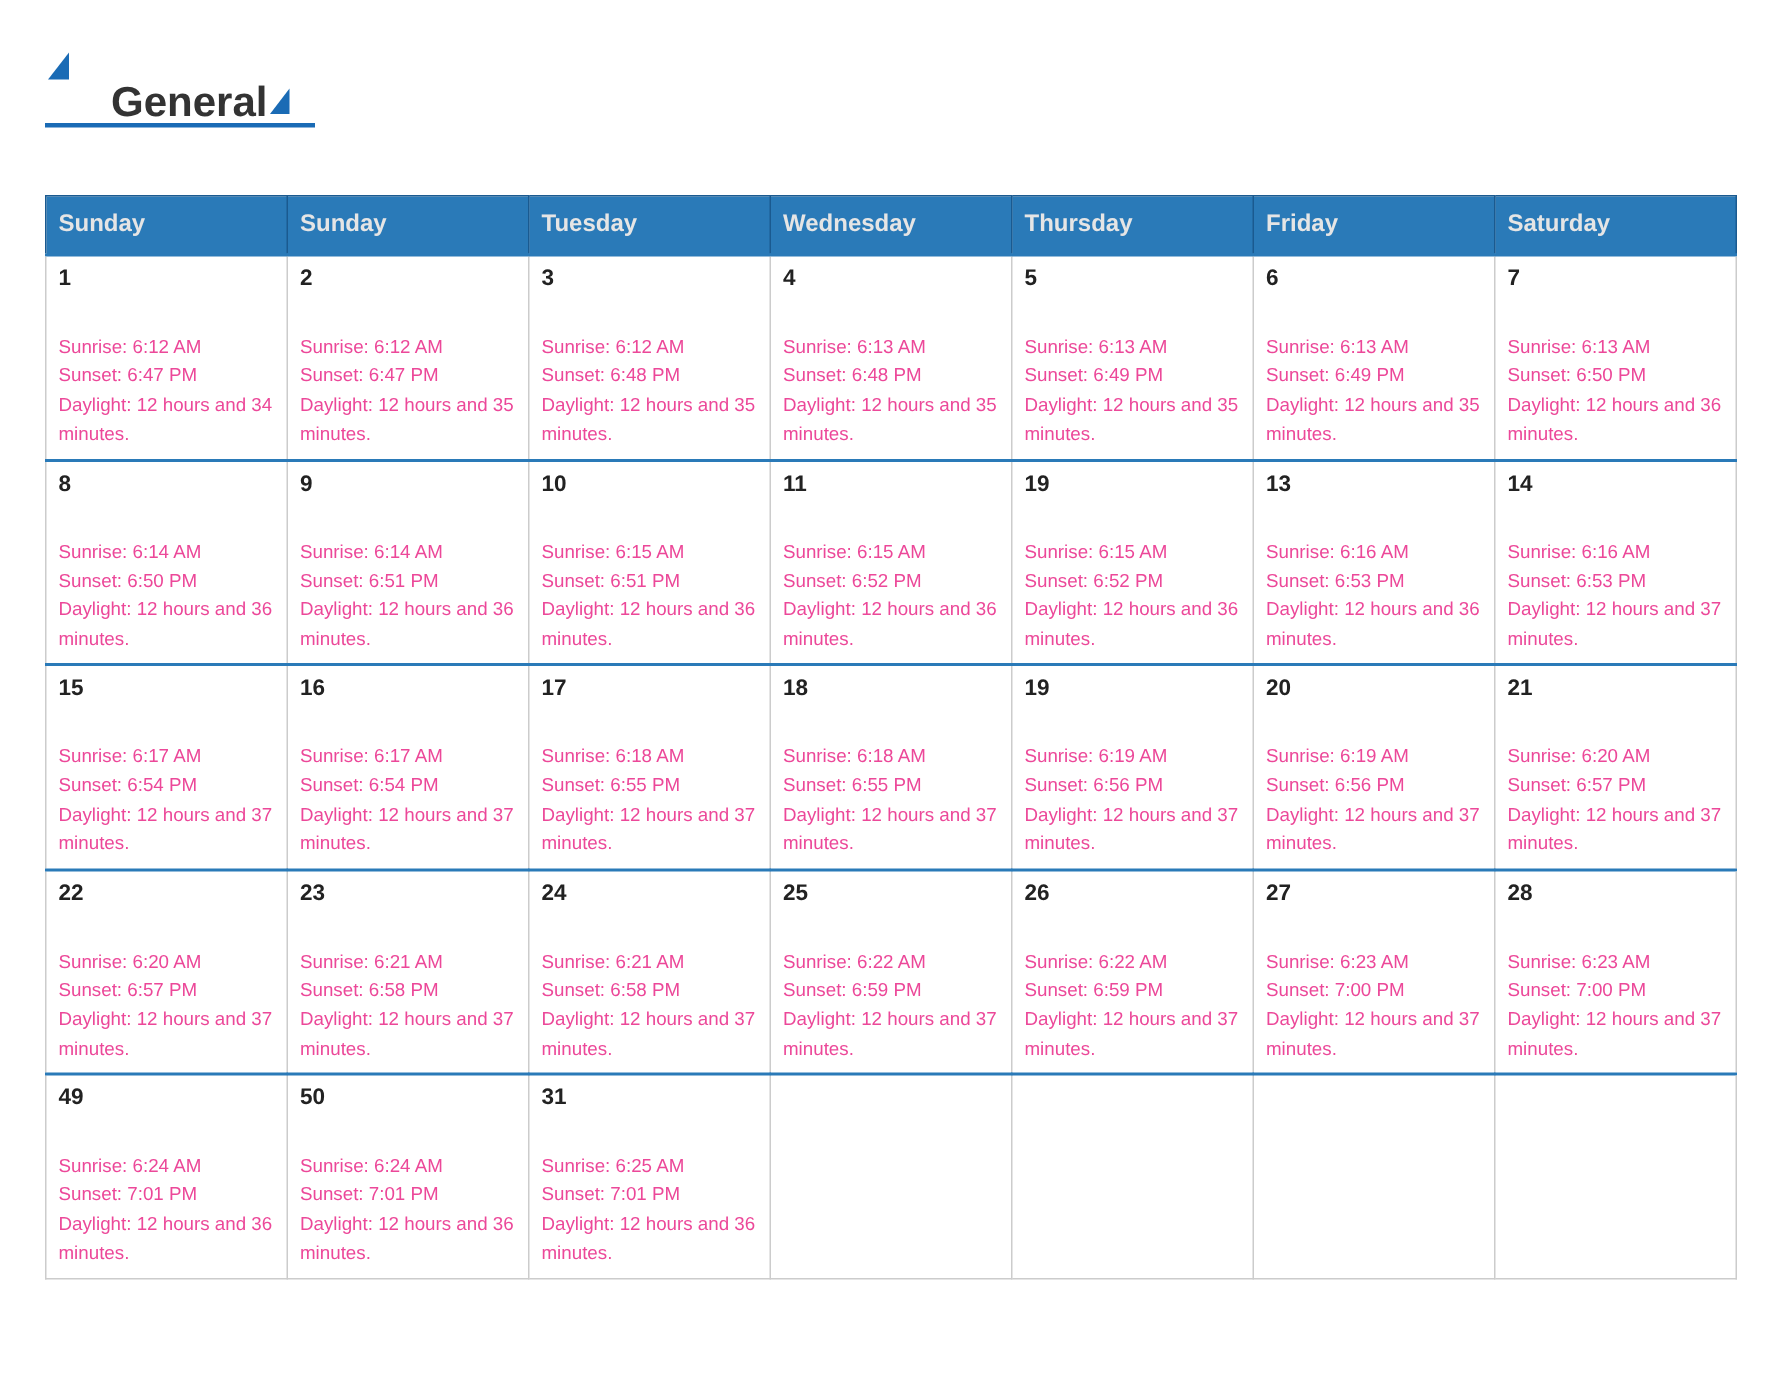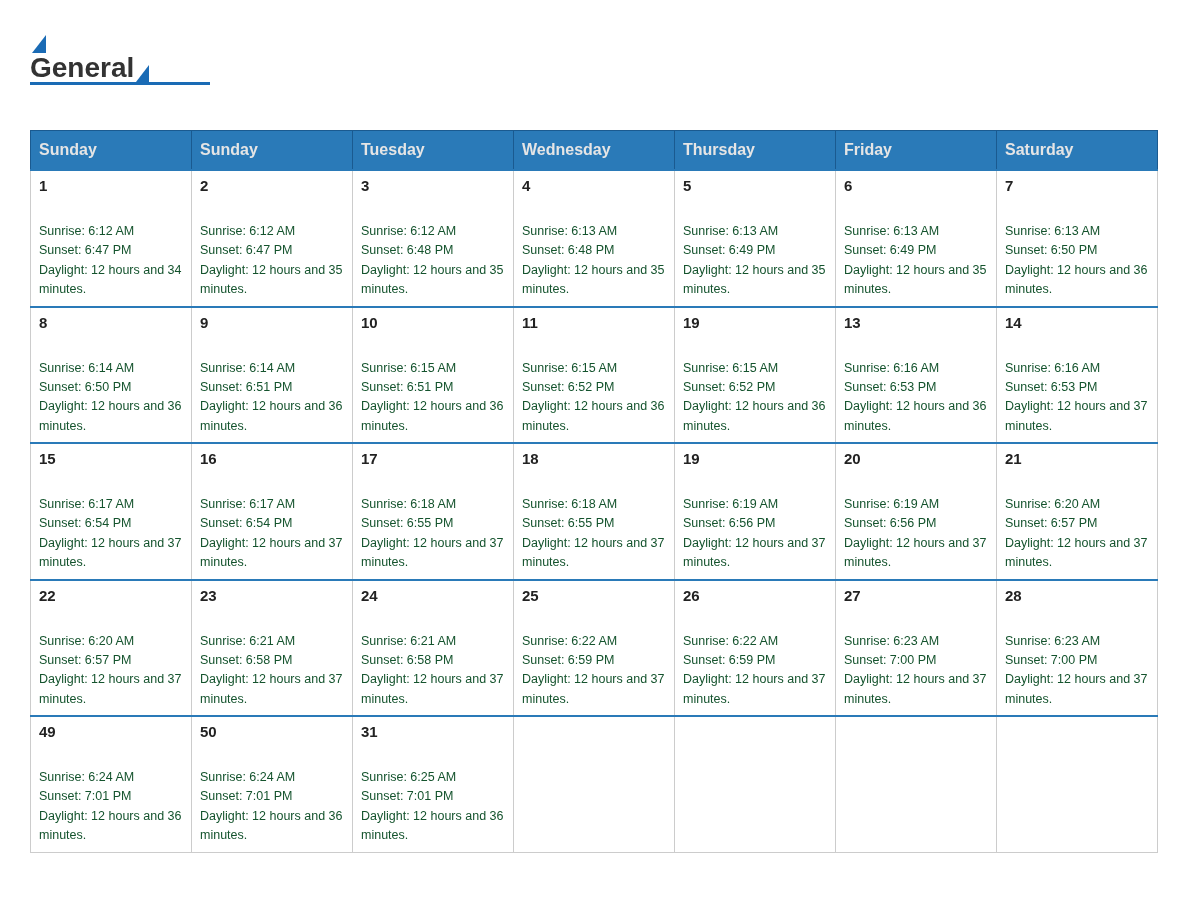--- a/index.html
+++ b/index.html
@@ -85,38 +85,38 @@
     }
     .day-num {
       font-size: 15px;
       font-weight: bold;
       display: block;
       margin-bottom: 4px;
     }
     .day-info {
       font-size: 12.5px;
       line-height: 1.55;
-      color: #14532d;
+      color: #ec4899;
       margin-top: 28px;
     }
     .calendar tbody tr {
       border-top: 2px solid #2a7ab8;
     }
   </style>
 </head>
 <body>
 
 <div class="header">
   <div class="logo">
     <div class="logo-text">
       <span class="logo-general"></span>
       <div class="logo-triangle"></div>
       <br>
     </div>
-    <div style="display:flex;align-items:flex-end;margin-top:-10px;">
+    <div style="display:flex;align-items:center;margin-top:-10px;margin-left:44px;">
       <span style="font-size:28px;font-weight:bold;color:#333;">General</span>
       <div style="width:0;height:0;border-left:13px solid transparent;border-bottom:17px solid #1a6bb5;margin-left:2px;margin-bottom:2px;"></div>
     </div>
     <div style="display:flex;flex-direction:column;margin-top:-32px;margin-left:0;">
       <div style="height:28px;"></div>
       <span style="font-size:28px;font-weight:bold;color:#1a6bb5;"></span>
     </div>
     <div class="logo-line"></div>
   </div>
   <div class="title-block">

